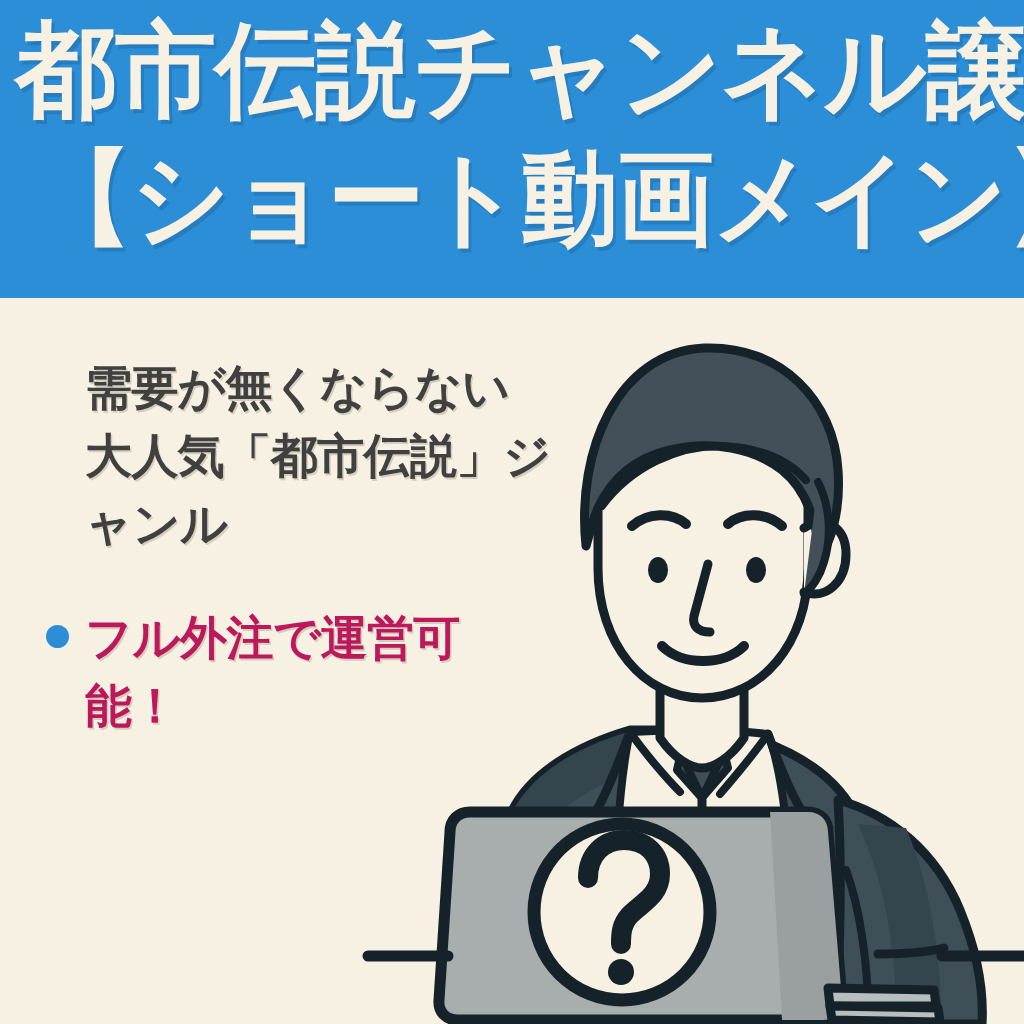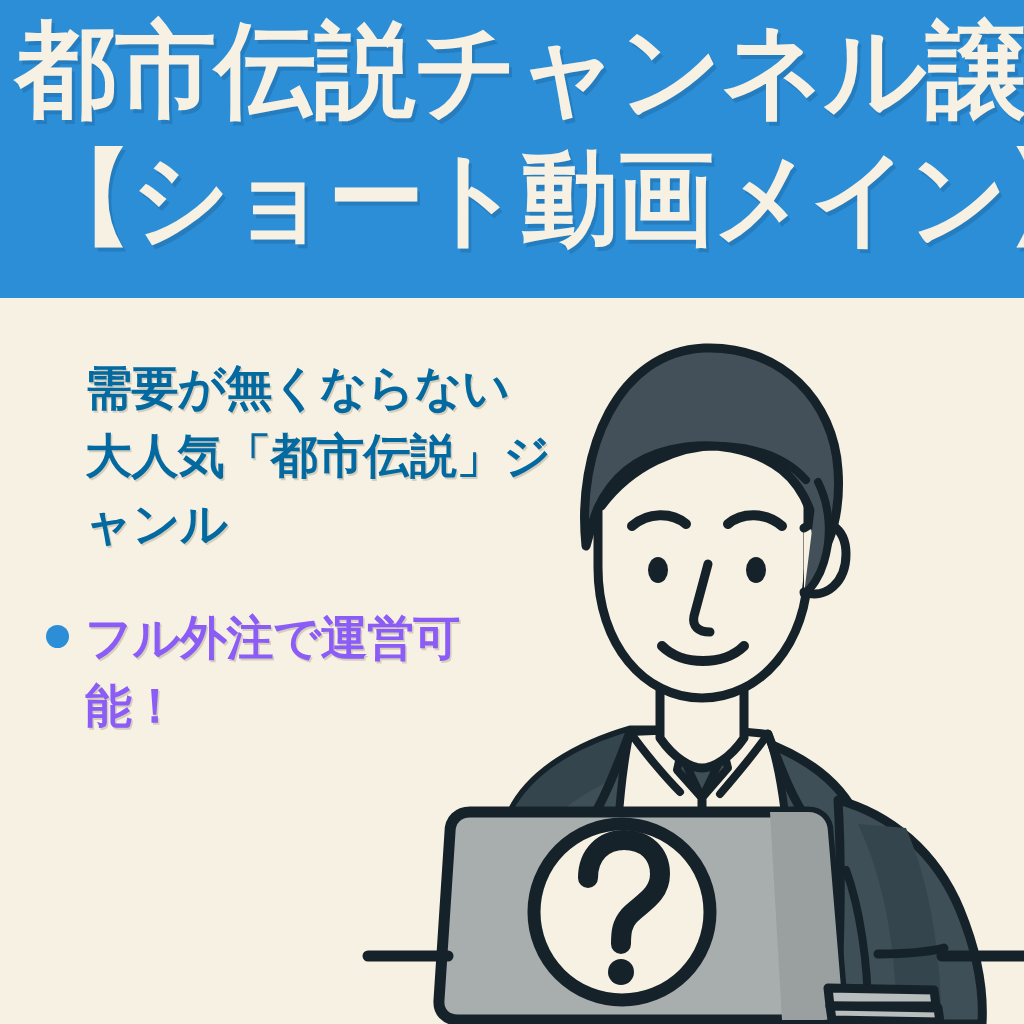--- a/index.html
+++ b/index.html
@@ -58,21 +58,21 @@
     left: 0;
     top: 298px;
     width: 560px;
     height: 726px;
   }
   #lead-paragraph {
     position: absolute;
     left: 85px;
     top: 56px;
     width: 470px;
-    color: #0369a1;
+    color: #404040;
     font-size: 47px;
     line-height: 68px;
     font-weight: 700;
     letter-spacing: -0.012em;
     text-shadow: 1.5px 2px 0 rgba(160,150,130,0.38);
     font-family: "DejaVu Sans", "Liberation Sans", sans-serif;
   }
   .bullet-row {
     position: absolute;
     left: 46px;
@@ -87,21 +87,21 @@
     flex: 0 0 auto;
     width: 23px;
     height: 23px;
     border-radius: 50%;
     background: #2b8ed6;
     margin-top: 21px;
     margin-right: 16px;
   }
   .bullet-text {
     flex: 1 1 auto;
-    color: #8b5cf6;
+    color: #be185d;
     font-size: 47px;
     line-height: 68px;
     font-weight: 700;
     letter-spacing: -0.012em;
     text-shadow: 1.5px 2px 0 rgba(160,150,130,0.38);
     font-family: "DejaVu Sans", "Liberation Sans", sans-serif;
   }
 
   
   #illustration {

